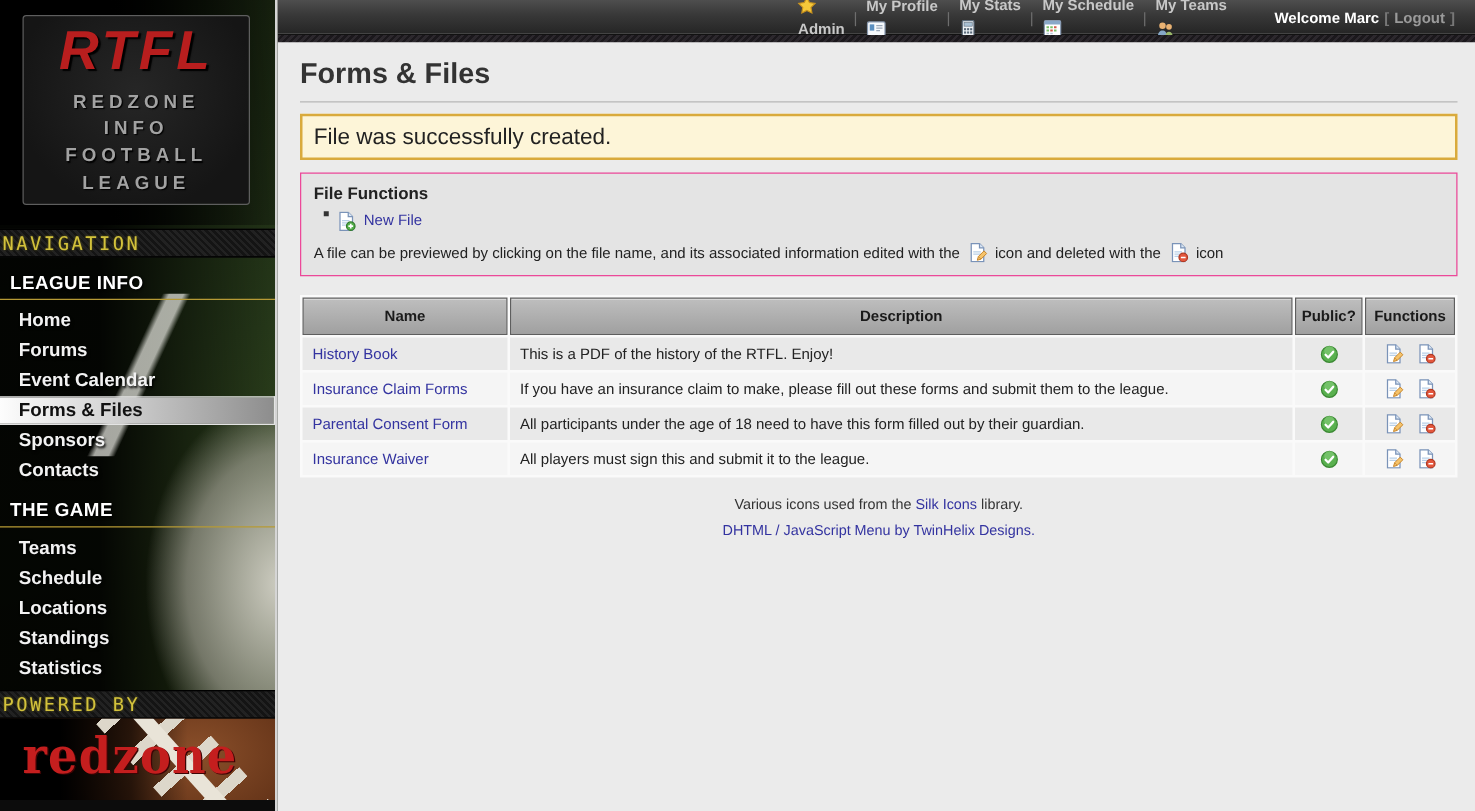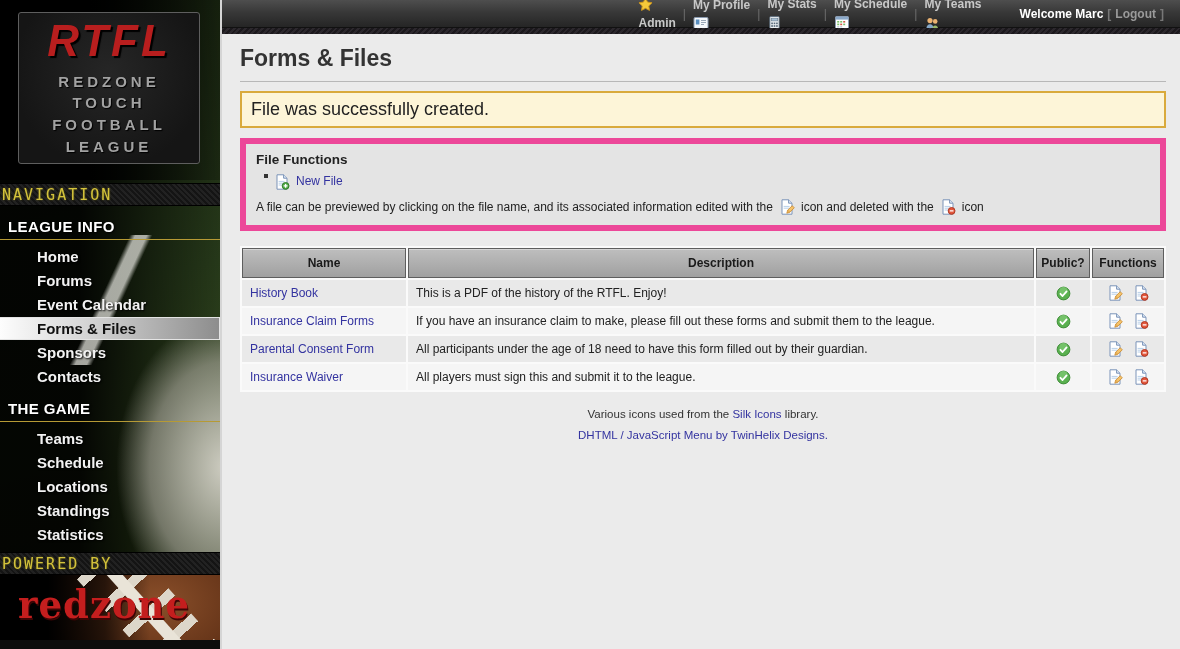--- a/index.html
+++ b/index.html
@@ -39,21 +39,21 @@
     color:#d3c23c; font-family:"DejaVu Sans Mono", monospace; font-size:15px;
     letter-spacing:2px; padding-left:2px; text-shadow:0 0 2px #6c6417;
   }
   .led-strip.powered{ margin-top:6px; }
   .nav-header{
     margin-top:10px; padding:2px 8px 4px; color:#fff; font-weight:bold; font-size:15px;
     border-bottom:1px solid #b69a35; text-shadow:1px 1px 2px #000; letter-spacing:.4px;
   }
   .nav-items{ padding-top:4px; }
   .nav-item{
-    padding:3px 0 3px 37px; font-weight:bold; font-size:15px; color:#f2f2f2;
+    padding:3px 0 3px 15px; font-weight:bold; font-size:15px; color:#f2f2f2;
     text-shadow:1px 1px 2px #000; cursor:pointer; margin-top:1px;
   }
   .nav-item.active{
     background:linear-gradient(to right,#fdfdfd 0%,#cfcfcf 45%,#8d8d8d 100%);
     color:#111; text-shadow:none; border:1px solid #e4e4e4; border-left:none;
     padding-top:2px; padding-bottom:2px;
   }
   .powered-logo{
     flex:1 1 auto; position:relative; overflow:hidden; padding:10px 0 0 18px; cursor:pointer;
     background:
@@ -97,21 +97,21 @@
   .content{ flex:1; background:#ebebeb; padding:6px 14px 0 18px; overflow:hidden; }
   .page-title{
     font-size:23px; color:#333; font-weight:bold; margin-top:5px; padding-bottom:9px;
     border-bottom:1px solid #b8b8b8;
   }
   .flash{
     margin-top:9px; border:2px solid #d9aa3c; background:#fdf5d8; padding:6px 9px;
     font-size:18px; color:#222;
   }
   .file-functions{
-    margin-top:10px; background:#e4e4e4; border:6px solid #ec4899; padding:8px 10px 10px; font-size:12px; color:#222;
+    margin-top:10px; background:#e4e4e4; border:1px solid #ec4899; padding:8px 10px 10px; font-size:12px; color:#222;
   }
   .ff-title{ font-weight:bold; font-size:13.5px; color:#222; }
   .ff-item{ display:flex; align-items:flex-start; gap:6px; margin:7px 0 9px 8px; }
   .sq-bullet{ width:4px; height:4px; background:#333; flex:0 0 4px; }
   a.lnk{ color:#3333a0; text-decoration:none; cursor:pointer; }
   .ff-help{ display:flex; align-items:center; flex-wrap:wrap; gap:4px; }
   .ff-help svg{ margin:0 2px; }
 
   table.files{ width:100%; margin-top:15px; border-collapse:separate; border-spacing:2px; background:#fafafa; }
   table.files th{
@@ -130,21 +130,21 @@
   .footer .line2{ margin-top:9px; }
 </style>
 </head>
 <body>
 
 <div class="sidebar">
   <div class="logo-box">
     <div class="logo-acronym">RTFL</div>
     <div class="logo-lines">
       <div>REDZONE</div>
-      <div>TOUCH</div>
+      <div>INFO</div>
       <div>FOOTBALL</div>
       <div>LEAGUE</div>
     </div>
   </div>
 
   <div class="led-strip">NAVIGATION</div>
 
   <div class="nav-section">
     <div class="nav-header">LEAGUE INFO</div>
     <div class="nav-items">

